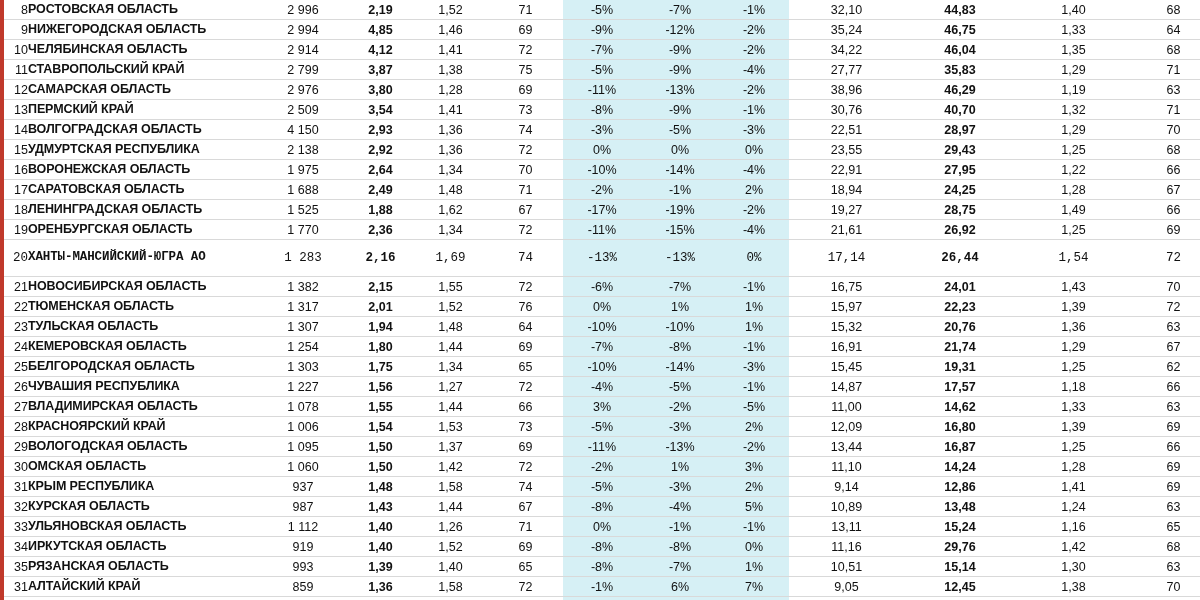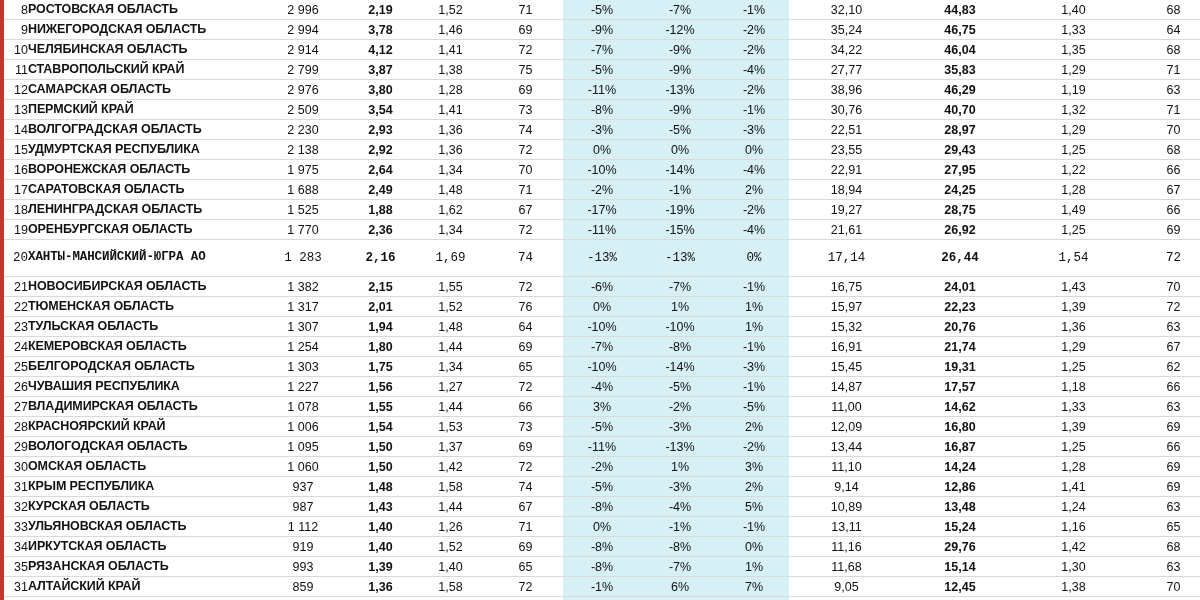--- a/index.html
+++ b/index.html
@@ -120,21 +120,21 @@
           <td class="pct">-1%</td>
           <td class="num">32,10</td>
           <td class="num bold">44,83</td>
           <td class="num">1,40</td>
           <td class="num">68</td>
         </tr>
         <tr>
           <td class="rank">9</td>
           <td class="region">НИЖЕГОРОДСКАЯ ОБЛАСТЬ</td>
           <td class="num">2 994</td>
-          <td class="num bold">3,78</td>
+          <td class="num bold">4,85</td>
           <td class="num">1,46</td>
           <td class="num">69</td>
           <td class="pct">-9%</td>
           <td class="pct">-12%</td>
           <td class="pct">-2%</td>
           <td class="num">35,24</td>
           <td class="num bold">46,75</td>
           <td class="num">1,33</td>
           <td class="num">64</td>
         </tr>
@@ -194,21 +194,21 @@
           <td class="pct">-9%</td>
           <td class="pct">-1%</td>
           <td class="num">30,76</td>
           <td class="num bold">40,70</td>
           <td class="num">1,32</td>
           <td class="num">71</td>
         </tr>
         <tr>
           <td class="rank">14</td>
           <td class="region">ВОЛГОГРАДСКАЯ ОБЛАСТЬ</td>
-          <td class="num">2 230</td>
+          <td class="num">4 150</td>
           <td class="num bold">2,93</td>
           <td class="num">1,36</td>
           <td class="num">74</td>
           <td class="pct">-3%</td>
           <td class="pct">-5%</td>
           <td class="pct">-3%</td>
           <td class="num">22,51</td>
           <td class="num bold">28,97</td>
           <td class="num">1,29</td>
           <td class="num">70</td>
@@ -516,21 +516,21 @@
         <tr>
           <td class="rank">35</td>
           <td class="region">РЯЗАНСКАЯ ОБЛАСТЬ</td>
           <td class="num">993</td>
           <td class="num bold">1,39</td>
           <td class="num">1,40</td>
           <td class="num">65</td>
           <td class="pct">-8%</td>
           <td class="pct">-7%</td>
           <td class="pct">1%</td>
-          <td class="num">11,68</td>
+          <td class="num">10,51</td>
           <td class="num bold">15,14</td>
           <td class="num">1,30</td>
           <td class="num">63</td>
         </tr>
         <tr>
           <td class="rank">31</td>
           <td class="region">АЛТАЙСКИЙ КРАЙ</td>
           <td class="num">859</td>
           <td class="num bold">1,36</td>
           <td class="num">1,58</td>

